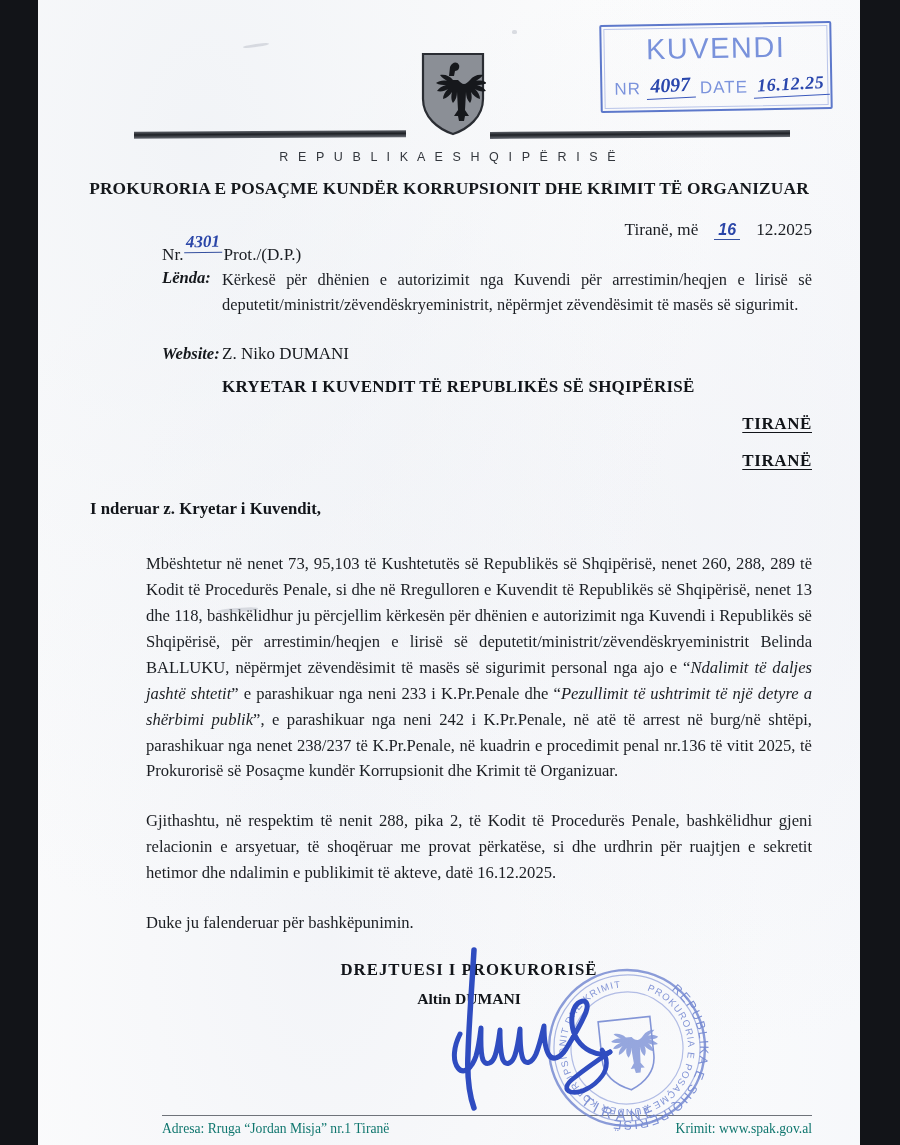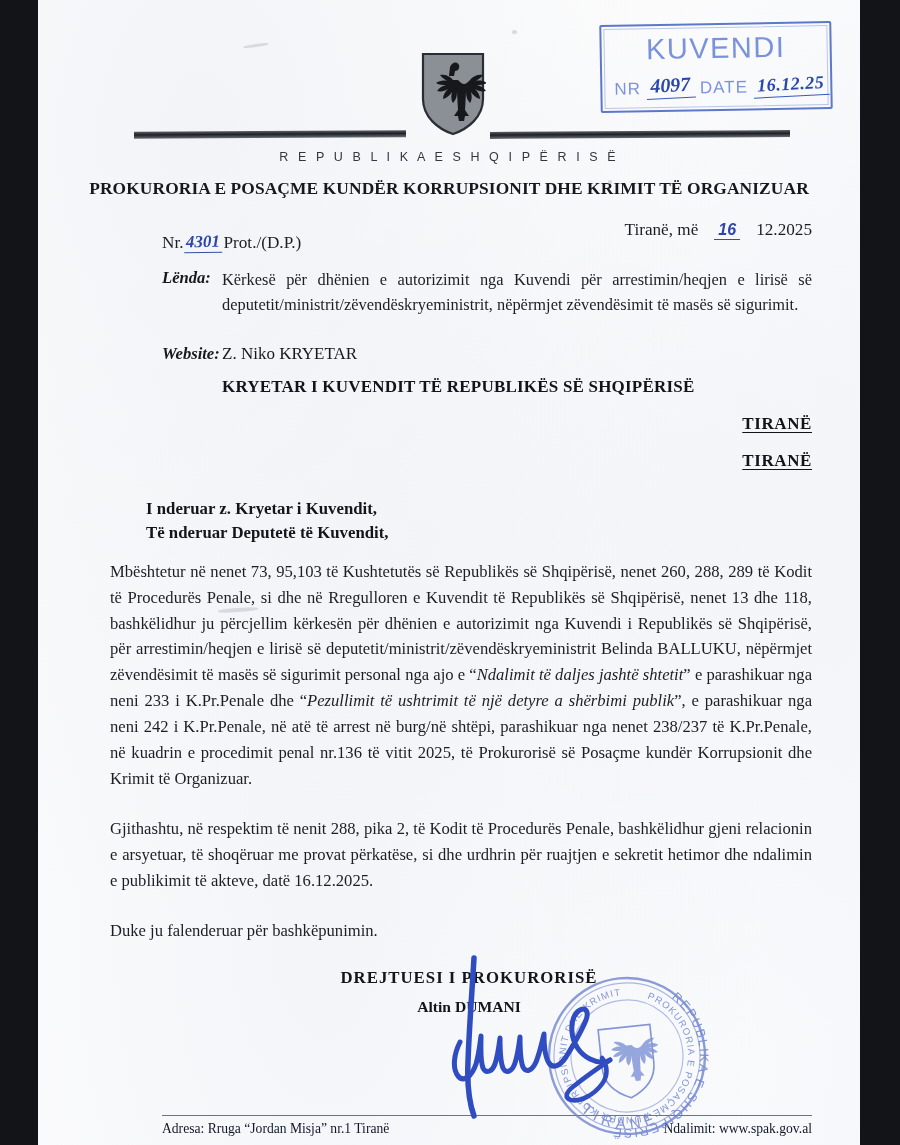--- a/index.html
+++ b/index.html
@@ -58,67 +58,67 @@
      display:flex;align-items:flex-end;gap:5px;}
   .kuvendi-stamp .klabel{font-family:"Liberation Sans",sans-serif;font-size:17px;
      color:#7b93dc;letter-spacing:1px;}
   .kuvendi-stamp .kval{font-family:"Liberation Serif",serif;font-style:italic;
      font-weight:700;font-size:20px;color:#2a47ad;
      border-bottom:1.6px solid #3a58bb;padding:0 5px 1px 4px;transform:rotate(-2deg);}
   .kuvendi-stamp .kval.date{font-size:18px;letter-spacing:.5px;}
 
   
   .proto-row{position:relative;margin-top:40px;height:28px;font-size:17.2px;color:#1b1e23;}
-  .proto-left{position:absolute;left:124px;display:flex;align-items:center;}
+  .proto-left{position:absolute;left:124px;display:flex;align-items:flex-end;}
   .proto-num{font-family:"Liberation Serif",serif;font-style:italic;font-weight:700;
      font-size:17px;color:#2b46a8;border-bottom:1.4px solid #35509f;
      padding:0 2px;margin:12px 1px;transform:rotate(-1deg);display:inline-block;}
   .proto-right{position:absolute;right:48px;display:flex;align-items:baseline;gap:16px;}
   .proto-right .hw{font-family:Liberation Sans, sans-serif;font-style:italic;font-weight:700;
      font-size:16px;color:#2b46a8;border-bottom:1.3px solid #35509f;padding:0 4px;}
 
   
   .field{position:relative;margin-top:20px;padding-left:84px;}
   .field .flabel{position:absolute;left:124px;top:0;width:100px;
      font-style:italic;font-weight:700;font-size:16.6px;color:#15181c;}
   .field .fbody{margin-left:100px;padding-right:48px;}
 
   .subject-text{font-size:16.4px;line-height:1.52;text-align:justify;color:#1b1e23;}
 
   .addr-name{font-size:17px;color:#15181c;margin-bottom:13px;}
   .addr-org{font-weight:700;font-size:17px;color:#111419;letter-spacing:.2px;}
   .tirane{text-align:right;font-weight:700;font-size:17px;letter-spacing:.6px;
      text-decoration:underline;text-underline-offset:3px;margin-top:17px;color:#111419;}
 
-  .salut{margin-top:26px;padding-left:108px;font-weight:700;font-size:16.8px;
+  .salut{margin-top:26px;padding-left:52px;font-weight:700;font-size:16.8px;
      line-height:1.42;color:#12151a;}
 
   
-  .body-block{padding-left:72px;padding-right:48px;margin-top:14px;}
+  .body-block{padding-left:108px;padding-right:48px;margin-top:30px;}
   .para{font-size:16.6px;line-height:1.565;text-align:justify;color:#1b1e23;
         margin:0 0 24px 0;}
   .para i{font-style:italic;}
 
   
   .sign{position:relative;margin-top:10px;height:160px;}
   .sign .s-title{text-align:center;font-weight:700;font-size:16.8px;letter-spacing:1px;
      color:#12151a;padding-left:40px;}
   .sign .s-name{text-align:center;font-weight:700;font-size:15.6px;margin-top:10px;
      padding-left:40px;color:#12151a;}
 
   .signature-svg{position:absolute;left:400px;top:-18px;width:260px;height:180px;z-index:14;}
 
   
   .round-stamp{position:absolute;left:498px;top:-3px;width:182px;height:182px;z-index:11;
      transform:rotate(-6deg);opacity:.93;}
 
   
   .footer{position:absolute;left:0;right:0;bottom:8px;padding:0 48px 0 124px;}
   .footer .fline{border-top:1.2px solid #6f737a;margin-bottom:5px;}
-  .footer .frow{display:flex;justify-content:space-between;font-size:13.6px;color:#0f172a;}
+  .footer .frow{display:flex;justify-content:space-between;font-size:13.6px;color:#0f766e;}
 
   
   .speck{position:absolute;background:#b9bec7;opacity:.5;border-radius:40%;z-index:6;}
 </style>
 </head>
 <body>
 
 <div class="scan-frame">
 
   <div class="band left"></div>
@@ -186,30 +186,29 @@
       <div class="field">
         <div class="flabel">Lënda:</div>
         <div class="fbody">
           <div class="subject-text">Kërkesë për dhënien e autorizimit nga Kuvendi për arrestimin/heqjen e lirisë së deputetit/ministrit/zëvendëskryeministrit, nëpërmjet zëvendësimit të masës së sigurimit.</div>
         </div>
       </div>
 
       <div class="field" style="margin-top:26px;">
         <div class="flabel">Website:</div>
         <div class="fbody">
-          <div class="addr-name">Z. Niko KRYETAR</div>
+          <div class="addr-name">Z. Niko DUMANI</div>
           <div class="addr-org">KRYETAR I KUVENDIT TË REPUBLIKËS SË SHQIPËRISË</div>
           <div class="tirane">TIRANË</div>
           <div class="tirane">TIRANË</div>
         </div>
       </div>
 
       <div class="salut">
         <div>I nderuar z. Kryetar i Kuvendit,</div>
-        <div>Të nderuar Deputetë të Kuvendit,</div>
       </div>
 
       <div class="body-block">
         <p class="para">Mbështetur në nenet 73, 95,103 të Kushtetutës së Republikës së Shqipërisë, nenet 260, 288, 289 të Kodit të Procedurës Penale, si dhe në Rregulloren e Kuvendit të Republikës së Shqipërisë, nenet 13 dhe 118, bashkëlidhur ju përcjellim kërkesën për dhënien e autorizimit nga Kuvendi i Republikës së Shqipërisë, për arrestimin/heqjen e lirisë së deputetit/ministrit/zëvendëskryeministrit Belinda BALLUKU, nëpërmjet zëvendësimit të masës së sigurimit personal nga ajo e “<i>Ndalimit të  daljes jashtë shtetit</i>” e parashikuar nga neni 233 i K.Pr.Penale dhe “<i>Pezullimit të  ushtrimit të një detyre a shërbimi publik</i>”, e parashikuar nga neni 242 i K.Pr.Penale, në atë të arrest në burg/në shtëpi, parashikuar nga nenet 238/237 të K.Pr.Penale, në kuadrin e procedimit penal nr.136 të vitit 2025, të Prokurorisë së Posaçme kundër Korrupsionit dhe Krimit të Organizuar.</p>
         <p class="para">Gjithashtu, në respektim të nenit 288, pika 2, të Kodit të Procedurës Penale, bashkëlidhur gjeni relacionin e arsyetuar, të shoqëruar me provat përkatëse, si dhe urdhrin për ruajtjen e sekretit hetimor dhe ndalimin e publikimit të akteve, datë 16.12.2025.</p>
         <p class="para">Duke ju falenderuar për bashkëpunimin.</p>
       </div>
 
       <div class="sign">
         <div class="s-title">DREJTUESI I PROKURORISË</div>
@@ -262,18 +261,18 @@
           </g>
         </svg>
       </div>
 
     </div>
 
     <div class="footer">
       <div class="fline"></div>
       <div class="frow">
         <span>Adresa: Rruga “Jordan Misja” nr.1 Tiranë</span>
-        <span>Ndalimit: www.spak.gov.al</span>
+        <span>Krimit: www.spak.gov.al</span>
       </div>
     </div>
 
   </div>
 </div>
 
 </body></html>

